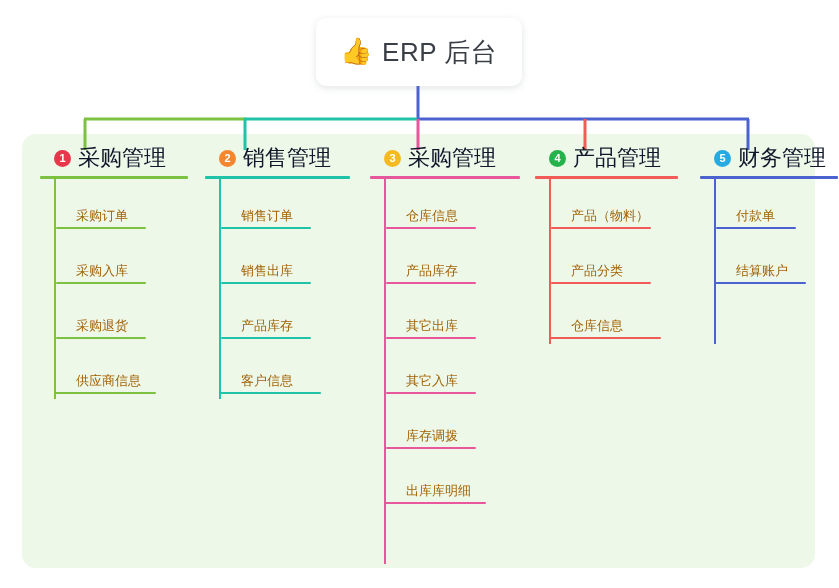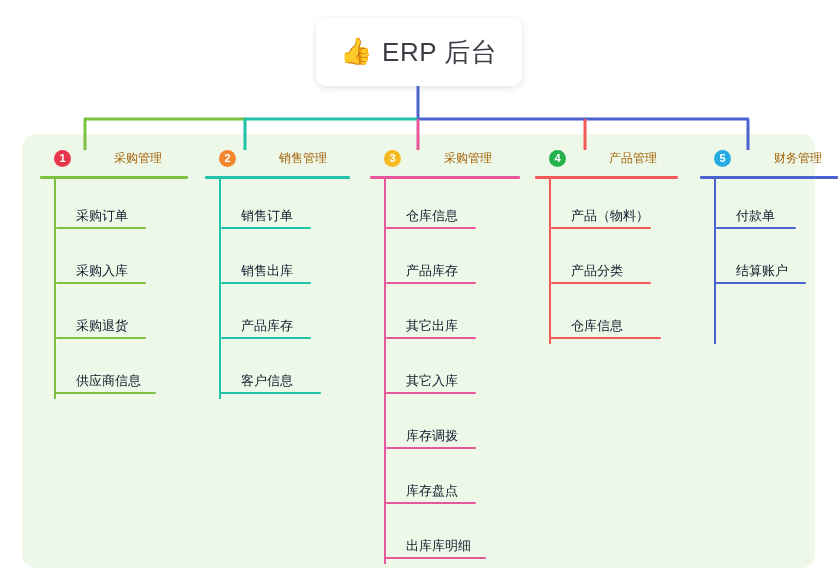--- a/index.html
+++ b/index.html
@@ -76,24 +76,23 @@
     width: 17px; height: 17px;
     border-radius: 50%;
     color: #ffffff;
     font-size: 11px;
     line-height: 17px;
     text-align: center;
     font-weight: bold;
     flex: none;
   }
   .branch-title {
-    font-size: 12px;
-    color: #a16207;
+    font-size: 22px;
+    color: #0f172a;
     white-space: nowrap;
-    margin-left: 36px;
   }
   .branch-rule {
     height: 3px;
     margin-top: 6px;
     border-radius: 1px;
   }
 
   
   .children {
     position: relative;
@@ -107,21 +106,21 @@
   }
   .child {
     position: relative;
     height: 55px;
   }
   .child-label {
     position: absolute;
     left: 22px;
     bottom: 9px;
     font-size: 13px;
-    color: #0f172a;
+    color: #a16207;
     white-space: nowrap;
   }
   .child-rule {
     position: absolute;
     left: 2px;
     bottom: 5px;
     height: 2px;
     border-radius: 1px;
   }
 </style>
@@ -224,24 +223,20 @@
           </div>
           <div class="child">
             <span class="child-label">其它入库</span>
             <div class="child-rule" style="background: rgb(233, 86, 156); width: 90px;"></div>
           </div>
           <div class="child">
             <span class="child-label">库存调拨</span>
             <div class="child-rule" style="background: rgb(233, 86, 156); width: 90px;"></div>
           </div>
           <div class="child">
-            <span class="child-label">库存盘点</span>
-            <div class="child-rule" style="background: rgb(233, 86, 156); width: 90px;"></div>
-          </div>
-          <div class="child">
             <span class="child-label">出库库明细</span>
             <div class="child-rule" style="background: rgb(233, 86, 156); width: 102px; left: 0px;"></div>
           </div>
         </div>
       </div>
       <div class="branch" style="left: 535px; width: 143px;">
         <div class="branch-head">
           <span class="badge" style="background: rgb(37, 177, 76);">4</span>
           <span class="branch-title">产品管理</span>
         </div>

